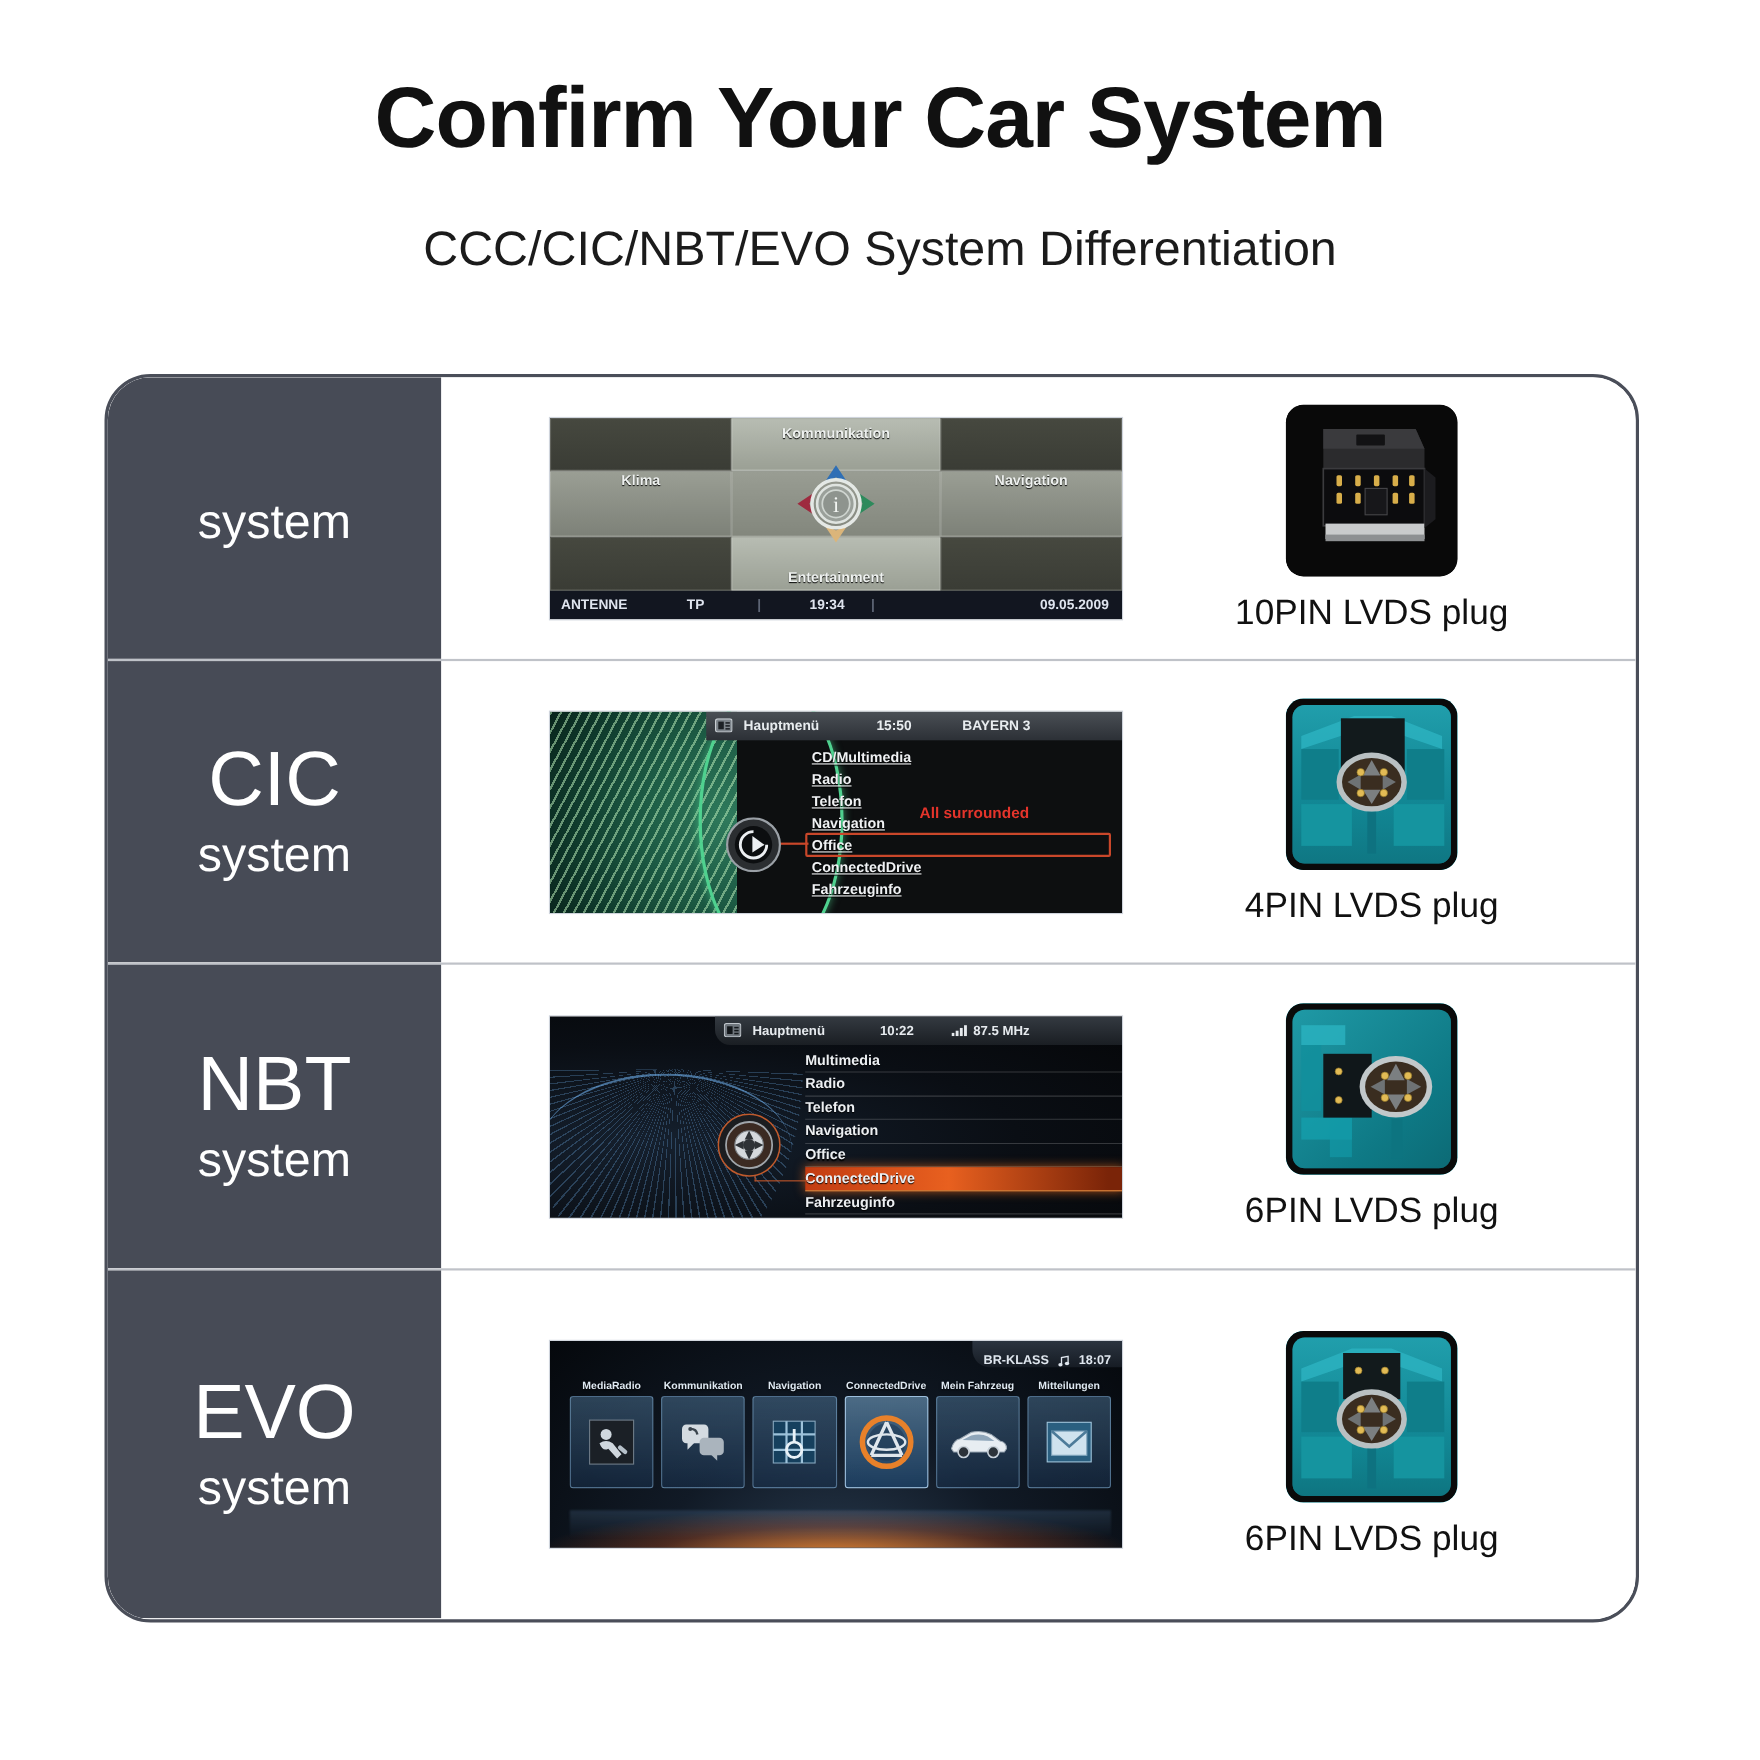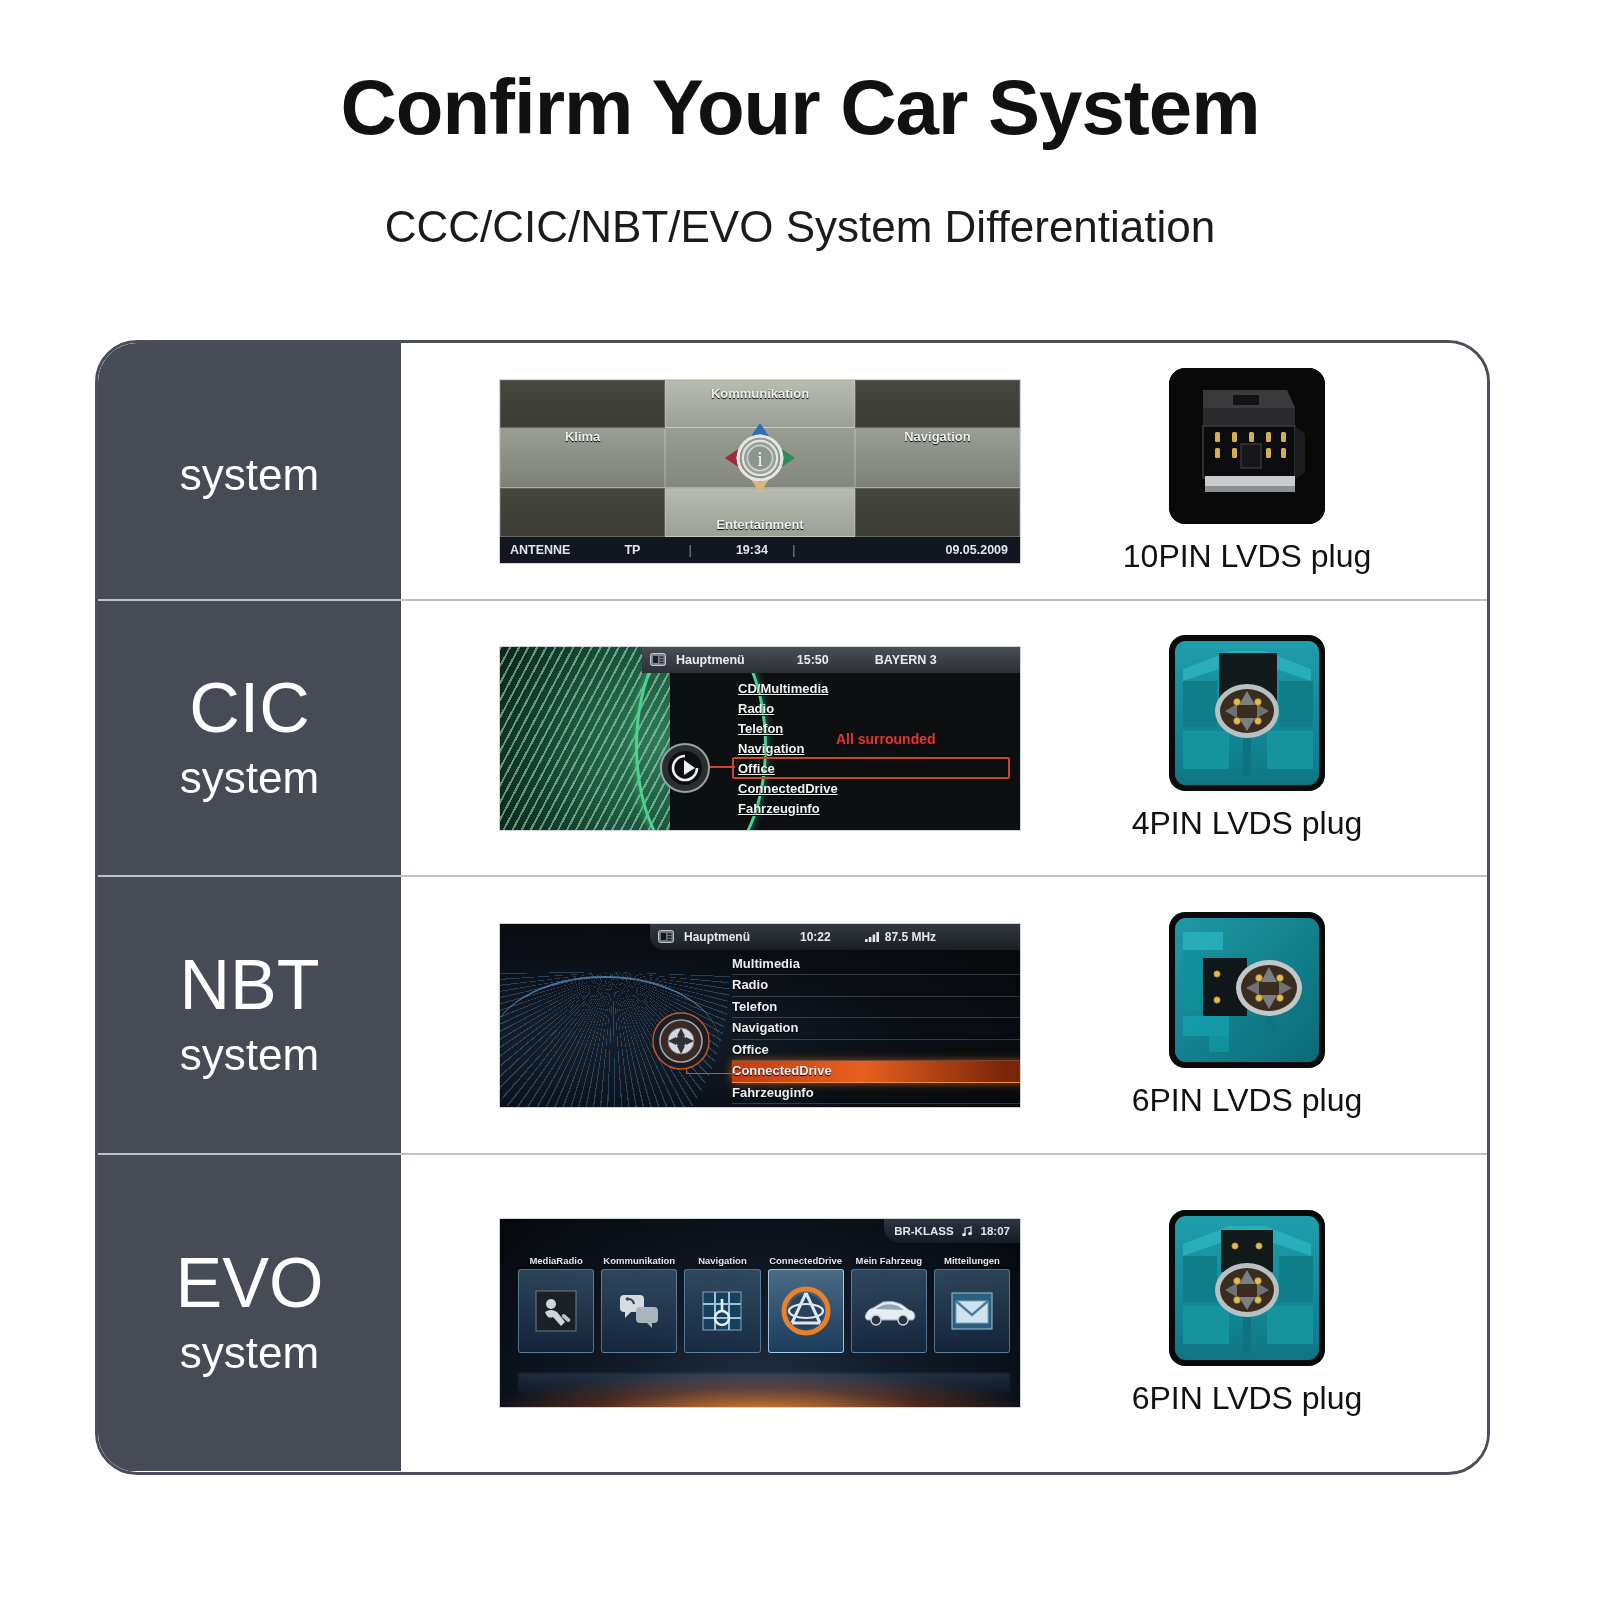--- a/index.html
+++ b/index.html
@@ -118,21 +118,21 @@
   .nbt-list div.sel { background:linear-gradient(90deg,#c23c12,#e8601f 45%,#7a2408 95%);
      border-bottom:1px solid #f08a3c; box-shadow:0 0 10px rgba(240,110,30,.7); }
   .nbt-knob { position:absolute; left:152px; top:88px; width:58px; height:58px; }
   .nbt-line { position:absolute; left:186px; top:116px; width:50px; height:34px;
      border-left:1.5px solid #c0562a; border-bottom:1.5px solid #c0562a; }
 
   
   .evo-bg { position:absolute; inset:0;
      background: radial-gradient(ellipse at 50% 120%, #2a3d52 0%, #111a26 45%, #05080c 100%), #05080c; }
   .evo-top { position:absolute; right:0; top:0; height:24px; padding:0 10px;
-     display:flex; align-items:center; gap:8px;
+     display:flex; align-items:flex-end; gap:8px;
      background:linear-gradient(180deg,#2b3440,#161c24);
      border-bottom-left-radius:16px; font-size:11.5px; font-weight:700; color:#dfe6ee; }
   .evo-tiles { position:absolute; left:18px; top:36px; right:10px; display:flex; gap:7px; }
   .evo-tile { flex:1; display:flex; flex-direction:column; align-items:center; }
   .evo-label { font-size:9.5px; font-weight:700; color:#dfe9f2; margin-bottom:3px;
      text-shadow:0 1px 2px #000; white-space:nowrap; }
   .evo-box { width:100%; height:84px; border:1px solid rgba(150,200,240,.45); border-radius:3px;
      background:linear-gradient(180deg, rgba(120,180,230,.32), rgba(25,50,80,.55));
      display:flex; align-items:center; justify-content:center; position:relative; overflow:hidden; }
   .evo-box.active { border-color:rgba(190,225,255,.8);

